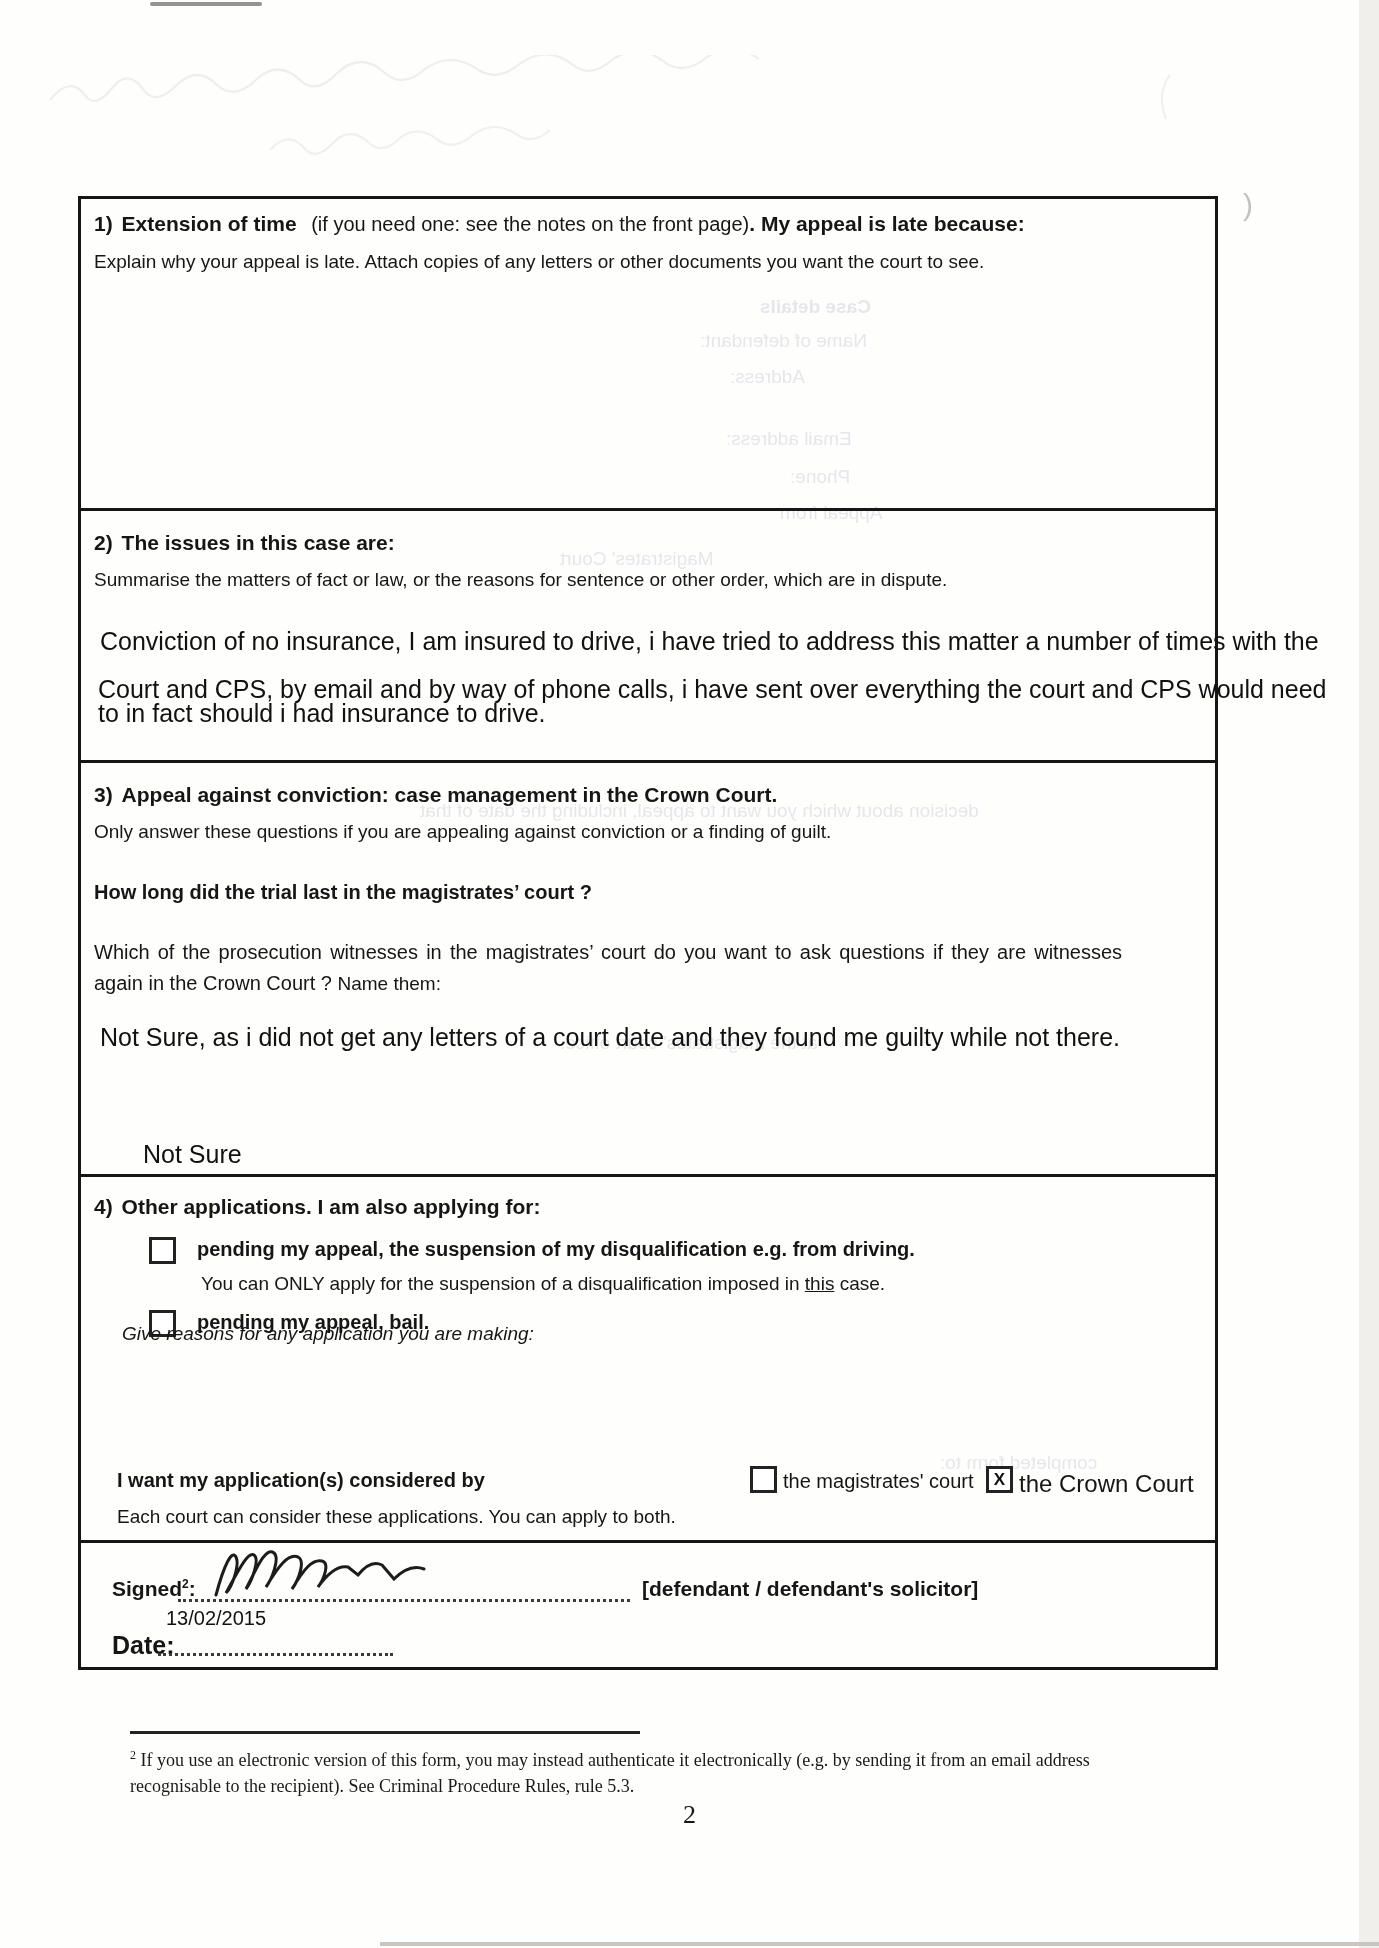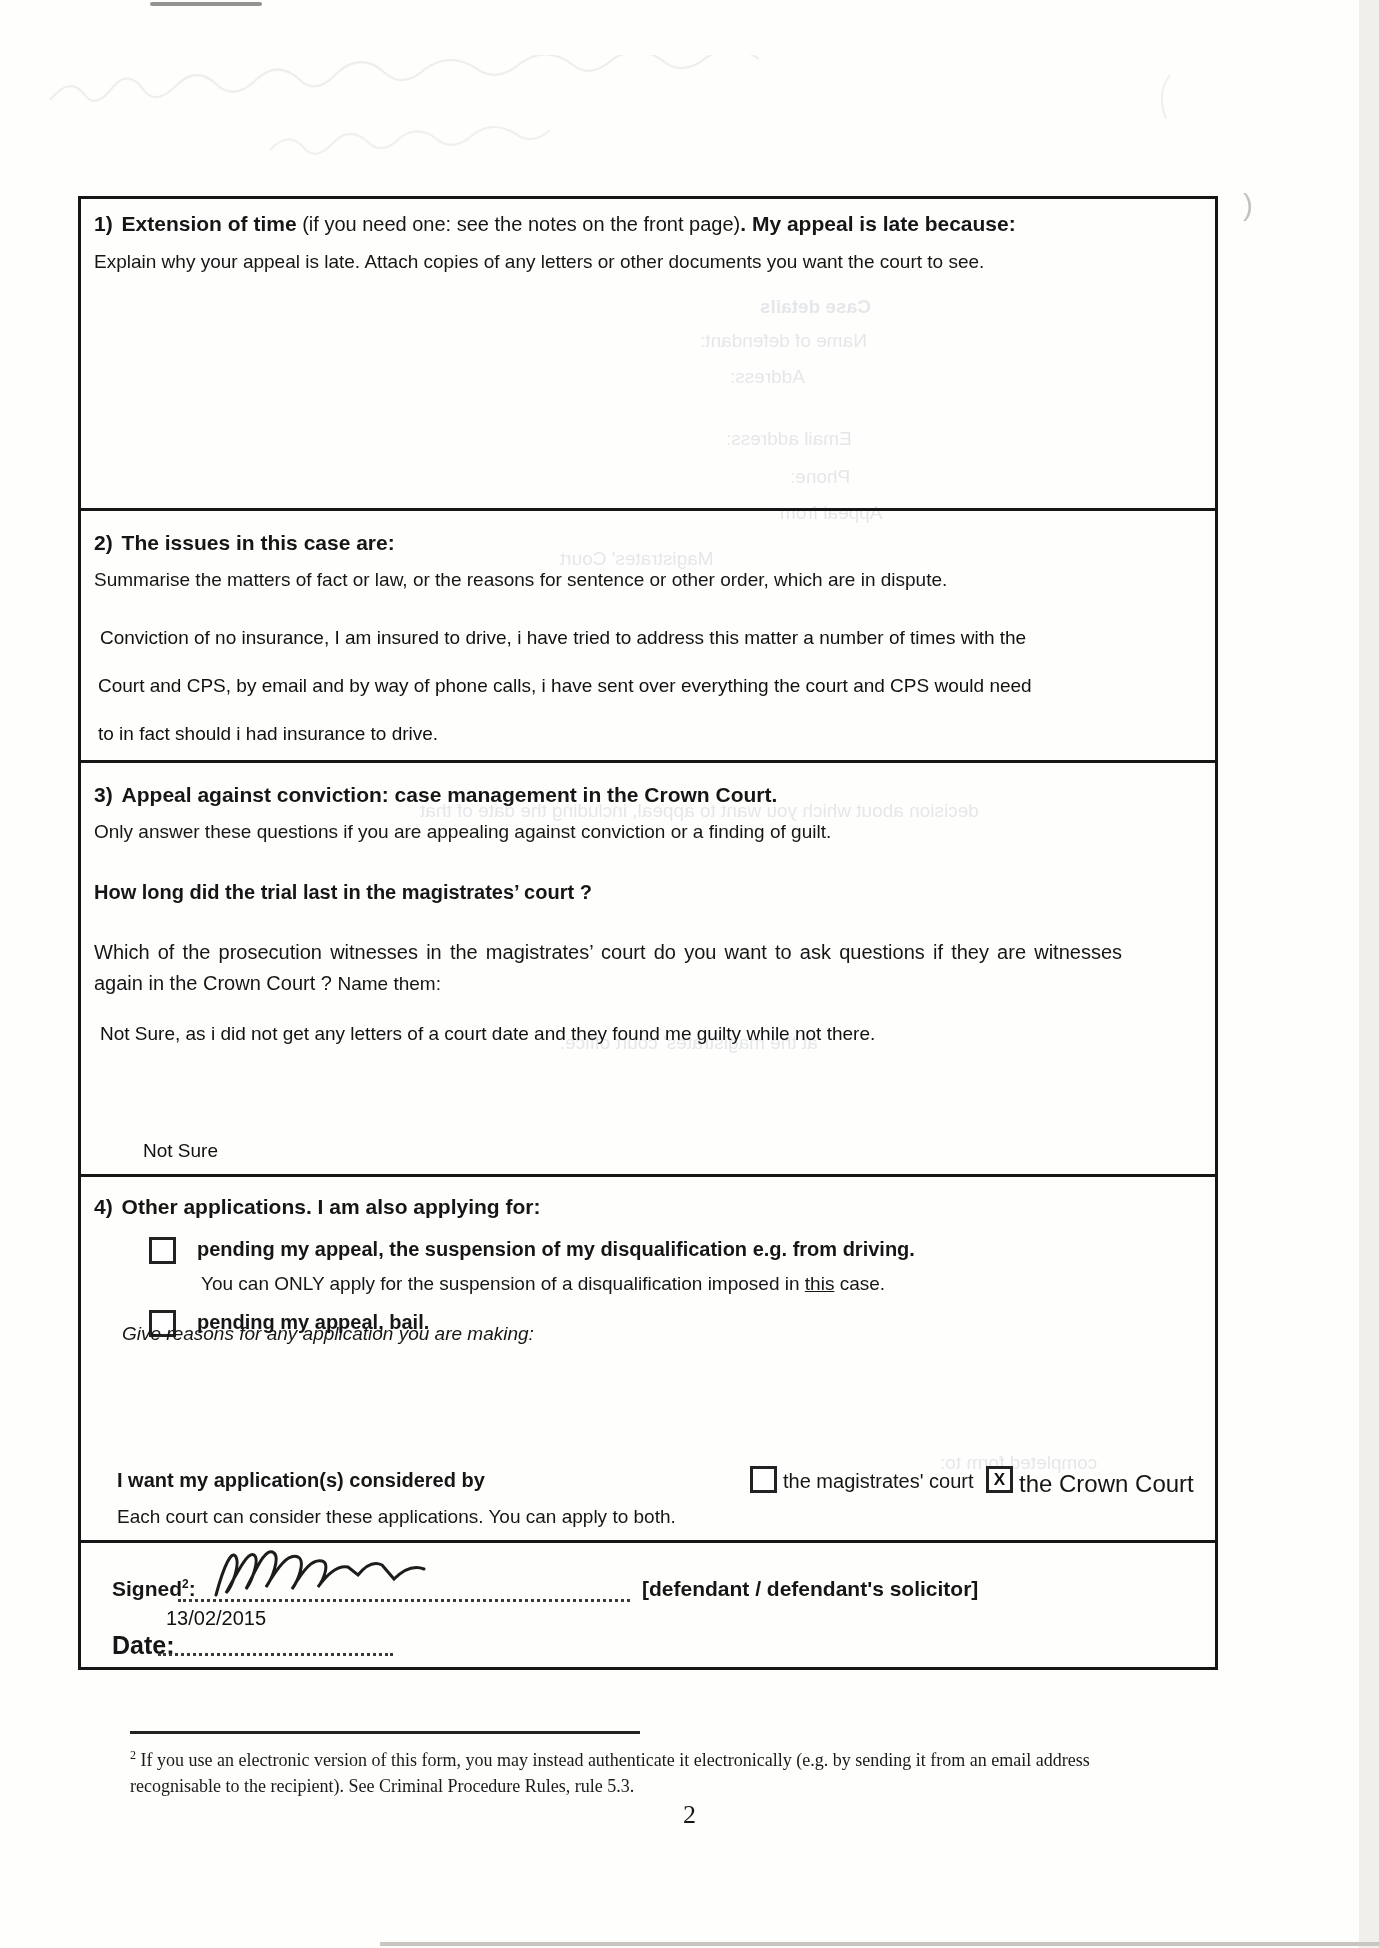--- a/index.html
+++ b/index.html
@@ -20,21 +20,21 @@
   
   .bleed{position:absolute;transform:scaleX(-1);color:#aab1bc;opacity:.30;filter:blur(0.6px);font-size:19px;white-space:nowrap;}
   .bleed.b{font-weight:bold;}
   
   .form-box{position:absolute;left:78px;top:196px;width:1134px;height:1468px;border:3px solid #161616;background:transparent;}
   .divider{position:absolute;left:0;width:100%;height:3px;background:#161616;}
   .t{position:absolute;white-space:nowrap;}
   .body-txt{font-size:19px;}
   .bold{font-weight:bold;font-size:20px;}
   .h{font-weight:bold;font-size:21px;}
-  .answer{font-size:19px;color:#111;}
+  .answer{font-size:25px;color:#111;}
   .q2block{position:absolute;white-space:normal;text-align:justify;font-size:20px;line-height:31px;}
   .checkbox{position:absolute;width:21px;height:21px;border:3px solid #222;background:#fff;
             font-weight:bold;font-size:17px;line-height:21px;text-align:center;color:#111;}
   .dots{position:absolute;border-bottom:3px dotted #3a3a3a;height:1px;}
   .underline{text-decoration:underline;}
   sup{font-size:12px;}
   .sig-svg{position:absolute;}
   .footnote{position:absolute;font-family:"Liberation Serif","DejaVu Serif",serif;font-size:18px;line-height:26px;white-space:normal;color:#1a1a1a;}
   .fn-rule{position:absolute;background:#222;height:3px;}
   .pagenum{position:absolute;left:0;width:1379px;text-align:center;font-family:"Liberation Serif","DejaVu Serif",serif;font-size:26px;}
@@ -68,32 +68,32 @@
 
   <div class="form-box">
     <div class="divider" style="top:309px;"></div>
     <div class="divider" style="top:561px;"></div>
     <div class="divider" style="top:975px;"></div>
     <div class="divider" style="top:1341px;"></div>
   </div>
 
   <div class="t" style="left:94px;top:212px;">
     <span class="h">1)</span>&nbsp;
-    <span class="h">Extension of time</span><span class="body-txt" style="font-size:20px;"> (if you need one: see the notes on the front page)</span><span class="h">.  My appeal is late because:</span>
+    <span class="h">Extension of time</span><span class="body-txt" style="font-size:20px;margin-left:9px;"> (if you need one: see the notes on the front page)</span><span class="h">.  My appeal is late because:</span>
   </div>
   <div class="t body-txt" style="left:94px;top:251px;">Explain why your appeal is late. Attach copies of any letters or other documents you want the court to see.</div>
 
   <div class="t" style="left:94px;top:531px;">
     <span class="h">2)</span>&nbsp;
     <span class="h">The issues in this case are:</span>
   </div>
   <div class="t body-txt" style="left:94px;top:569px;">Summarise the matters of fact or law, or the reasons for sentence or other order, which are in dispute.</div>
   <div class="t answer" style="left:100px;top:627px;">Conviction of no insurance, I am insured to drive, i have tried to address this matter a number of times with the</div>
   <div class="t answer" style="left:98px;top:675px;">Court and CPS, by email and by way of phone calls, i have sent over everything the court and CPS would need</div>
-  <div class="t answer" style="left:98px;top:699px;margin-top:24px;">to in fact should i had insurance to drive.</div>
+  <div class="t answer" style="left:98px;top:699px;">to in fact should i had insurance to drive.</div>
 
   <div class="t" style="left:94px;top:783px;">
     <span class="h">3)</span>&nbsp;
     <span class="h">Appeal against conviction: case management in the Crown Court.</span>
   </div>
   <div class="t body-txt" style="left:94px;top:821px;">Only answer these questions if you are appealing against conviction or a finding of guilt.</div>
   <div class="t bold" style="left:94px;top:881px;">How long did the trial last in the magistrates’ court ?</div>
   <div class="q2block" style="left:94px;top:937px;width:1028px;">
     <span style="font-weight:normal;">Which of the prosecution witnesses in the magistrates’ court do you want to ask questions if they are witnesses again in the Crown Court ? </span><span style="font-size:19px;"> Name them:</span>
   </div>

